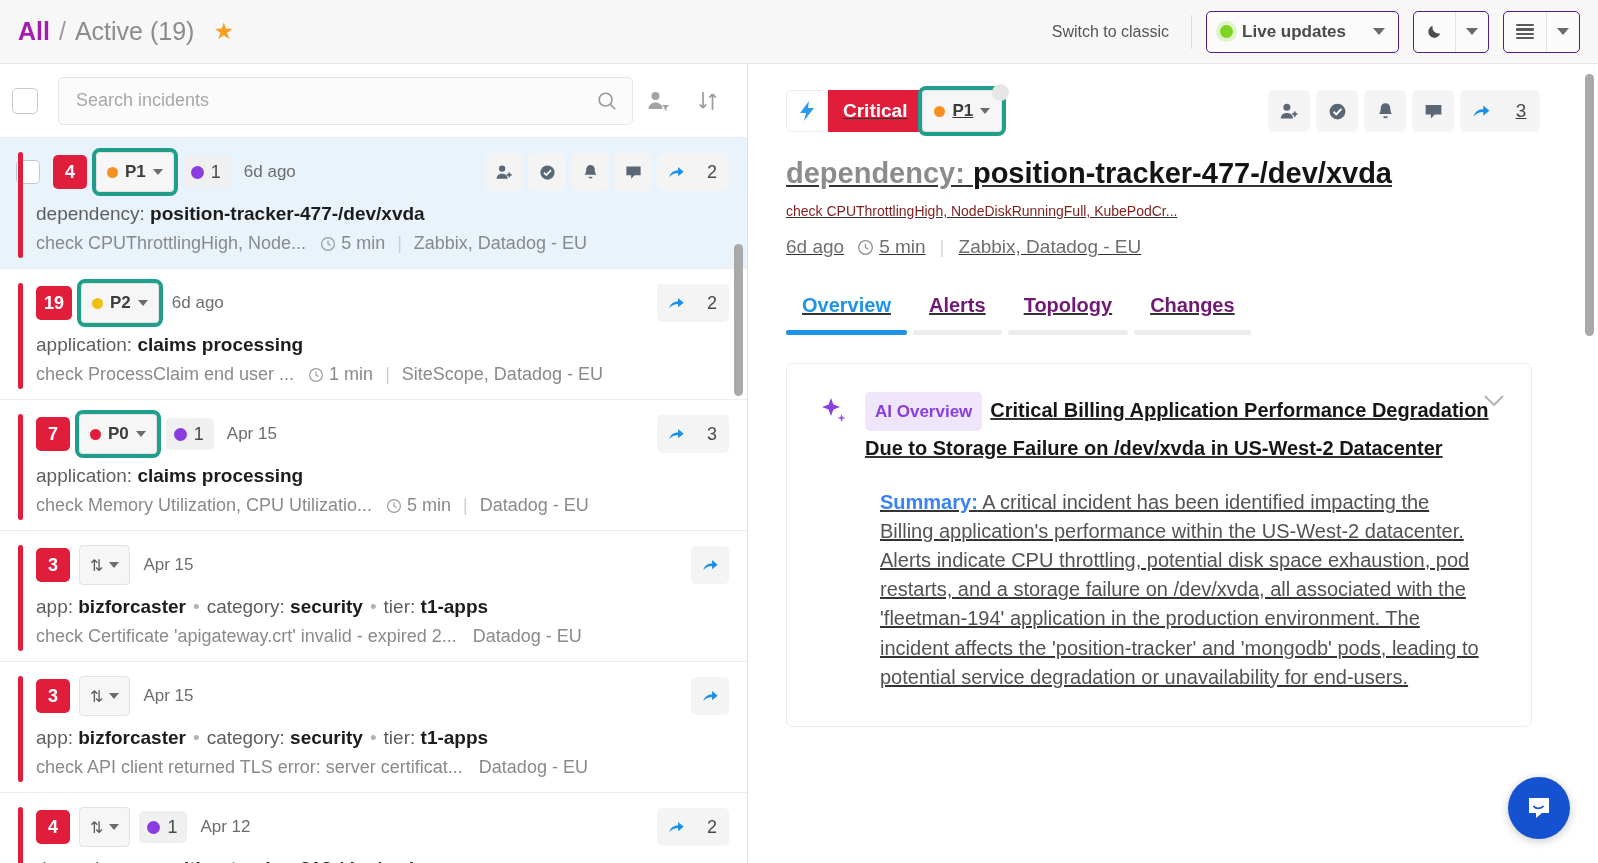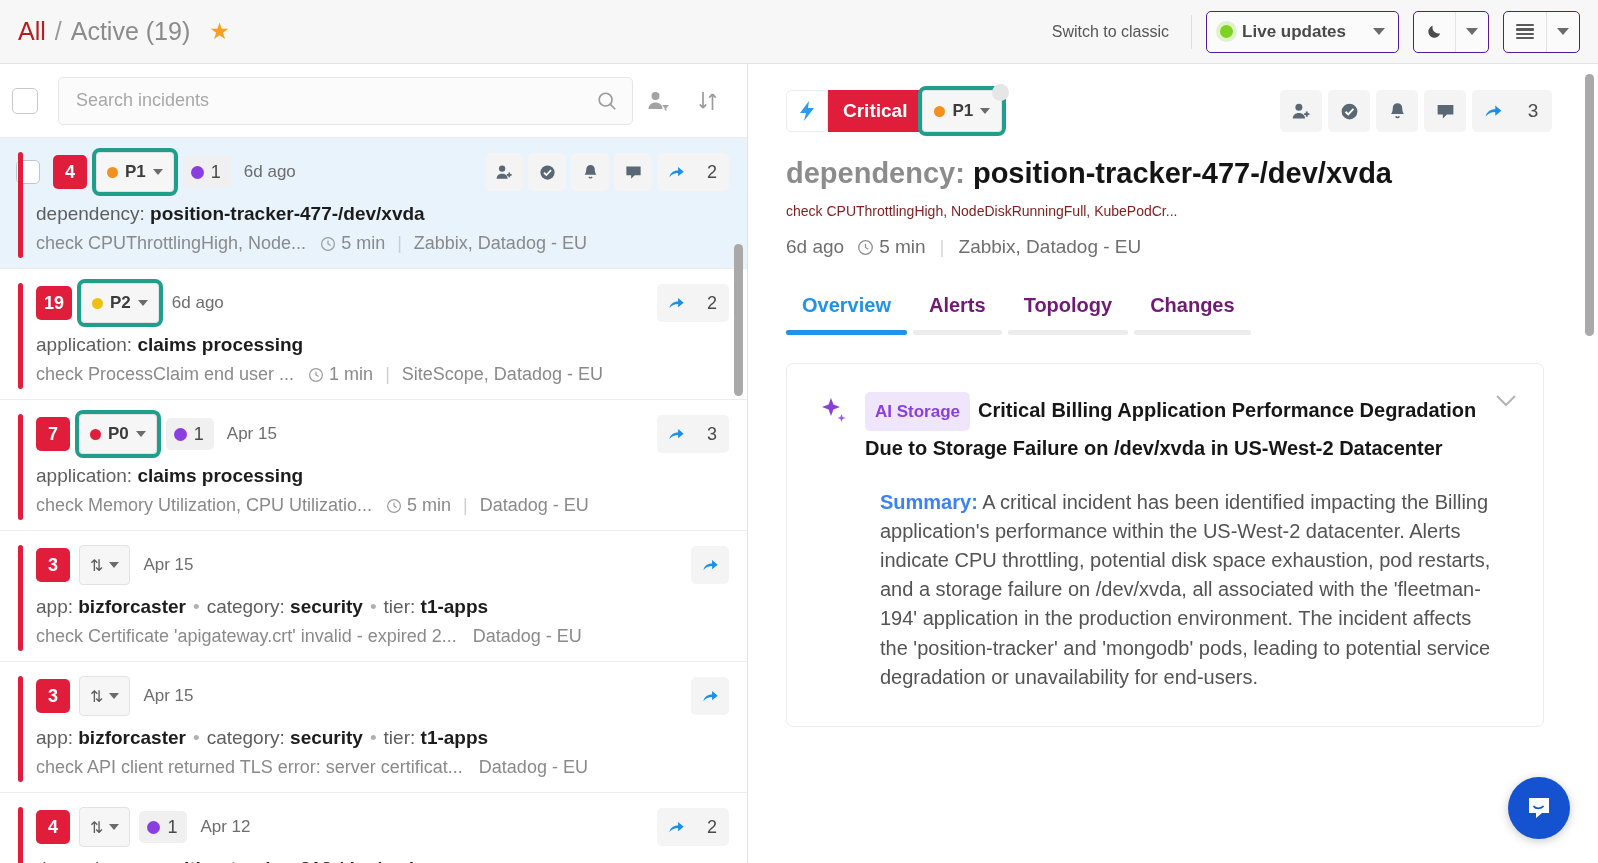--- a/index.html
+++ b/index.html
@@ -14,21 +14,21 @@
 
   
   .topbar {
     height:64px; min-height:64px;
     background:#f7f7f7;
     border-bottom:1px solid #e4e4e4;
     display:flex; align-items:center;
     padding:0 18px 0 18px;
   }
   .crumb { display:flex; align-items:center; gap:9px; font-size:25px; }
-  .crumb-all { font-weight:normal; color:#b91c1c; }
+  .crumb-all { font-weight:bold; color:#a21caf; }
   .crumb-sep { color:#9a9a9a; font-weight:400; }
   .crumb-active { color:#8b8b8b; font-weight:400; }
   .star { color:#f5a020; font-size:23px; margin-left:10px; line-height:1; }
 
   .topbar-right { margin-left:auto; display:flex; align-items:center; gap:0; }
   .switch-classic {
     font-size:16px; color:#555; cursor:pointer; padding:0 22px;
   }
   .vsep { width:1px; height:34px; background:#dedede; margin:0 14px 0 0; }
 
@@ -111,21 +111,21 @@
   .r-sub .txt { white-space:nowrap; overflow:hidden; text-overflow:ellipsis; }
   .r-sub .dur { margin-left:14px; display:flex; align-items:center; gap:5px; white-space:nowrap; }
   .r-sub .pipe { margin:0 12px; color:#cecece; }
   .r-sub .src { white-space:nowrap; }
   .r-sub .srcgap { margin-left:16px; }
 
   .lscroll { position:absolute; right:4px; width:9px; border-radius:5px; background:#a9a9a9; }
 
   
   .right { flex:1; position:relative; background:#fff; overflow:hidden; }
-  .rinner { padding:26px 46px 0 38px; }
+  .rinner { padding:26px 58px 0 38px;text-decoration:underline; }
 
   .r-head { display:flex; align-items:center; gap:0; }
   .bolt { width:42px; height:42px; border:1px solid #ececec; border-radius:5px; background:#fff;
           display:flex; align-items:center; justify-content:center; }
   .critical { background:#e01e3c; color:#fff; font-weight:bold; font-size:19px; height:42px;
               display:flex; align-items:center; padding:0 15px; }
   .rp-wrap { position:relative; display:inline-flex; }
   .rp-wrap.hl { outline:4px solid #1f9e8c; border-radius:4px; }
   .rp-wrap .ghost { position:absolute; top:-6px; right:-7px; width:17px; height:17px;
                     border-radius:50%; background:#e6e6e6; }
@@ -582,21 +582,21 @@
 
         <div class="card">
           <div class="ai-head">
             <span class="spark">
               <svg width="32" height="32" viewBox="0 0 32 32">
                 <path d="M12 2l2.4 6.6L21 11l-6.6 2.4L12 20l-2.4-6.6L3 11l6.6-2.4z" fill="#8a3ee0"></path>
                 <path d="M22.5 18l1.1 2.9 2.9 1.1-2.9 1.1-1.1 2.9-1.1-2.9-2.9-1.1 2.9-1.1z" fill="#9b59e8"></path>
               </svg>
             </span>
             <div class="ai-title">
-              <span class="ai-badge">AI Storage</span><span>Critical Billing Application Performance Degradation Due to Storage Failure on /dev/xvda in US-West-2 Datacenter</span>
+              <span class="ai-badge">AI Overview</span><span>Critical Billing Application Performance Degradation Due to Storage Failure on /dev/xvda in US-West-2 Datacenter</span>
             </div>
           </div>
           <span class="chev">
             <svg width="22" height="14" viewBox="0 0 22 14">
               <path d="M2 2l9 9 9-9" stroke="#b4b4b4" stroke-width="2" fill="none"></path>
             </svg>
           </span>
 
           <div class="summary">
             <b>Summary:</b><span> A critical incident has been identified impacting the Billing application's performance within the US-West-2 datacenter. Alerts indicate CPU throttling, potential disk space exhaustion, pod restarts, and a storage failure on /dev/xvda, all associated with the 'fleetman-194' application in the production environment. The incident affects the 'position-tracker' and 'mongodb' pods, leading to potential service degradation or unavailability for end-users.</span>

